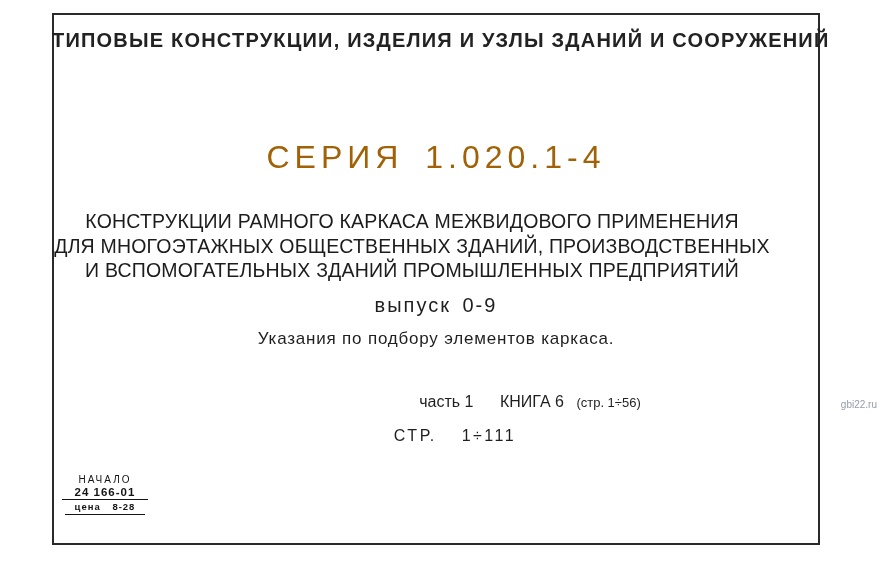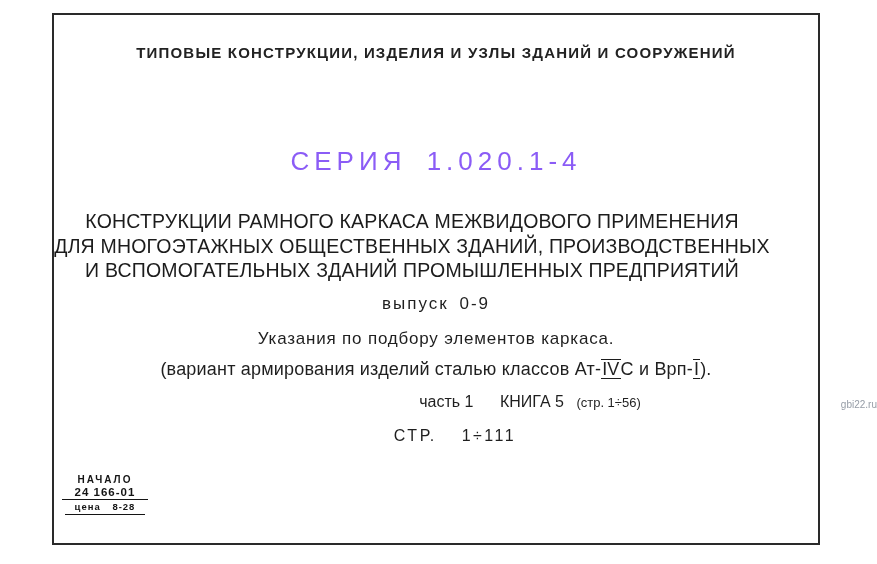--- a/index.html
+++ b/index.html
@@ -24,49 +24,49 @@
     border: 2px solid #2a2a2a;
   }
   .centered {
     position: absolute;
     left: 52px;
     width: 768px;
     text-align: center;
     white-space: nowrap;
   }
   .header-line {
-    top: 44px;
-    font-size: 15px;
+    top: 29px;
+    font-size: 20px;
     font-weight: 700;
     letter-spacing: 1.2px;
     color: #222;
   }
   .series-line {
-    top: 146px;
-    font-size: 26px;
+    top: 139px;
+    font-size: 32px;
     letter-spacing: 5px;
     word-spacing: 8px;
-    color: #8b5cf6;
+    color: #a16207;
   }
   .title-block {
     position: absolute;
     left: 52px;
     width: 720px;
     top: 209px;
     text-align: center;
     font-size: 19.5px;
     line-height: 24.5px;
     letter-spacing: 0.2px;
     color: #1c1c1c;
     font-weight: 500;
   }
   .title-block div { white-space: nowrap; }
   .issue-line {
     top: 294px;
-    font-size: 17px;
+    font-size: 20px;
     letter-spacing: 2px;
     word-spacing: 4px;
   }
   .subtitle-line {
     top: 329px;
     font-size: 17px;
     letter-spacing: 0.8px;
     font-weight: 500;
   }
   .note-line {
@@ -100,21 +100,21 @@
   .footer-stamp {
     position: absolute;
     left: 62px;
     top: 474px;
     width: 86px;
     text-align: center;
     color: #141414;
   }
   .footer-stamp .start-label {
     font-size: 10px;
-    font-weight: 700;
+    font-weight: 400;
     letter-spacing: 2px;
     padding-bottom: 1px;
   }
   .footer-stamp .doc-code {
     font-size: 11.5px;
     font-weight: 700;
     letter-spacing: 1px;
     border-bottom: 1.5px solid #141414;
     padding-bottom: 1px;
   }
@@ -150,28 +150,25 @@
   <div class="title-block">
     <div>КОНСТРУКЦИИ РАМНОГО КАРКАСА МЕЖВИДОВОГО ПРИМЕНЕНИЯ</div>
     <div>ДЛЯ МНОГОЭТАЖНЫХ ОБЩЕСТВЕННЫХ ЗДАНИЙ, ПРОИЗВОДСТВЕННЫХ</div>
     <div>И ВСПОМОГАТЕЛЬНЫХ ЗДАНИЙ ПРОМЫШЛЕННЫХ ПРЕДПРИЯТИЙ</div>
   </div>
 
   <div class="centered issue-line">выпуск 0-9</div>
 
   <div class="centered subtitle-line">Указания по подбору элементов каркаса.</div>
 
-  <div class="centered note-line">
-    <span>(вариант армирования изделий сталью классов Ат-</span><span class="roman">IV</span><span>С и Врп-</span><span class="roman">I</span><span>).</span>
-  </div>
 
   <div class="centered part-line">
     <span class="shift">
       <span>часть 1</span>
-      <span class="book">КНИГА 5</span>
+      <span class="book">КНИГА 6</span>
       <span class="pages-small">(стр. 1÷56)</span>
     </span>
   </div>
 
   <div class="centered pages-line">
     <span class="shift">
       <span>СТР.</span>
       <span class="pages-value">1÷111</span>
     </span>
   </div>

